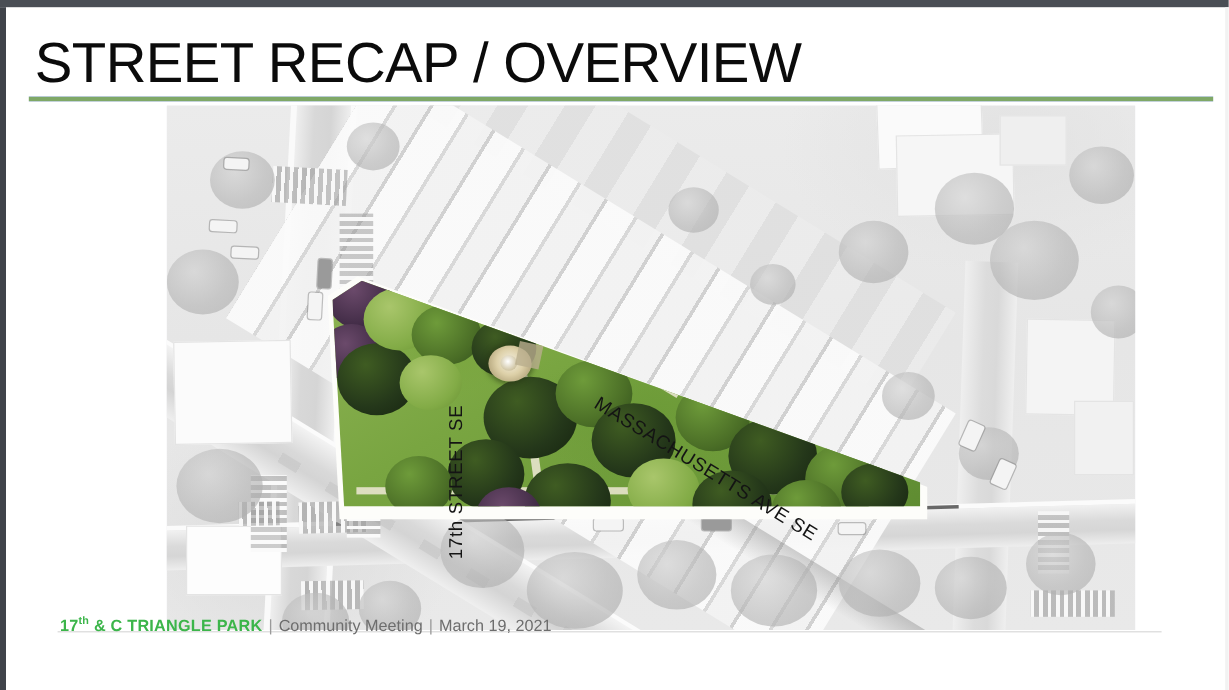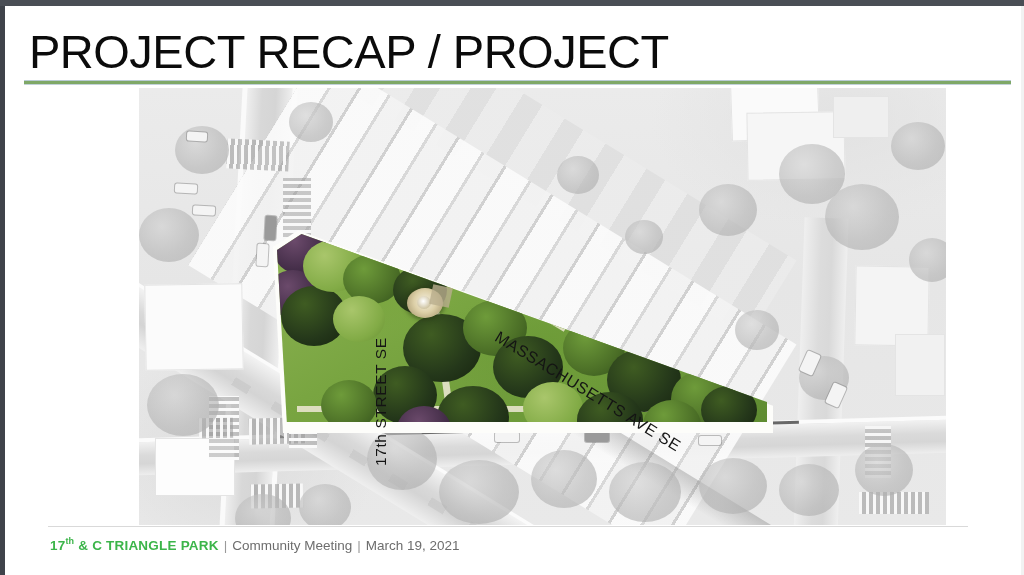--- a/index.html
+++ b/index.html
@@ -286,42 +286,42 @@
     transform-origin: left top;
     font-size: 16px;
   }
 
   
   .footer-rule {
     position: absolute; left: 48px; top: 526px; width: 920px; height: 1px;
     background: #d9d9d9;
   }
   .footer {
-    position: absolute; left: 50px; top: 536px;
+    position: absolute; left: 50px; top: 512px;
     font-size: 13.5px;
     white-space: nowrap;
     display: flex; align-items: baseline;
   }
   .footer-brand {
     color: #3cb54a; font-weight: bold; letter-spacing: .2px;
   }
   .footer-brand sup { font-size: 9px; vertical-align: super; }
   .footer-sep { color: #9a9a9a; padding: 0 5px; }
   .footer-meta { color: #6d6d6d; }
 </style>
 </head>
 <body>
 
 <div class="slide">
 
   <div class="edge-top"></div>
   <div class="edge-left"></div>
   <div class="edge-right"></div>
 
-  <div class="title">PROJECT RECAP / PROJECT</div>
+  <div class="title">STREET RECAP / OVERVIEW</div>
   <div class="title-rule"></div>
 
   <div class="map">
 
     <div class="map-layer bg-base"></div>
 
     <div class="st-17"></div>
     <div class="st-17-kerb-l"></div>
     <div class="st-17-kerb-r"></div>
     <div class="st-18"></div>

